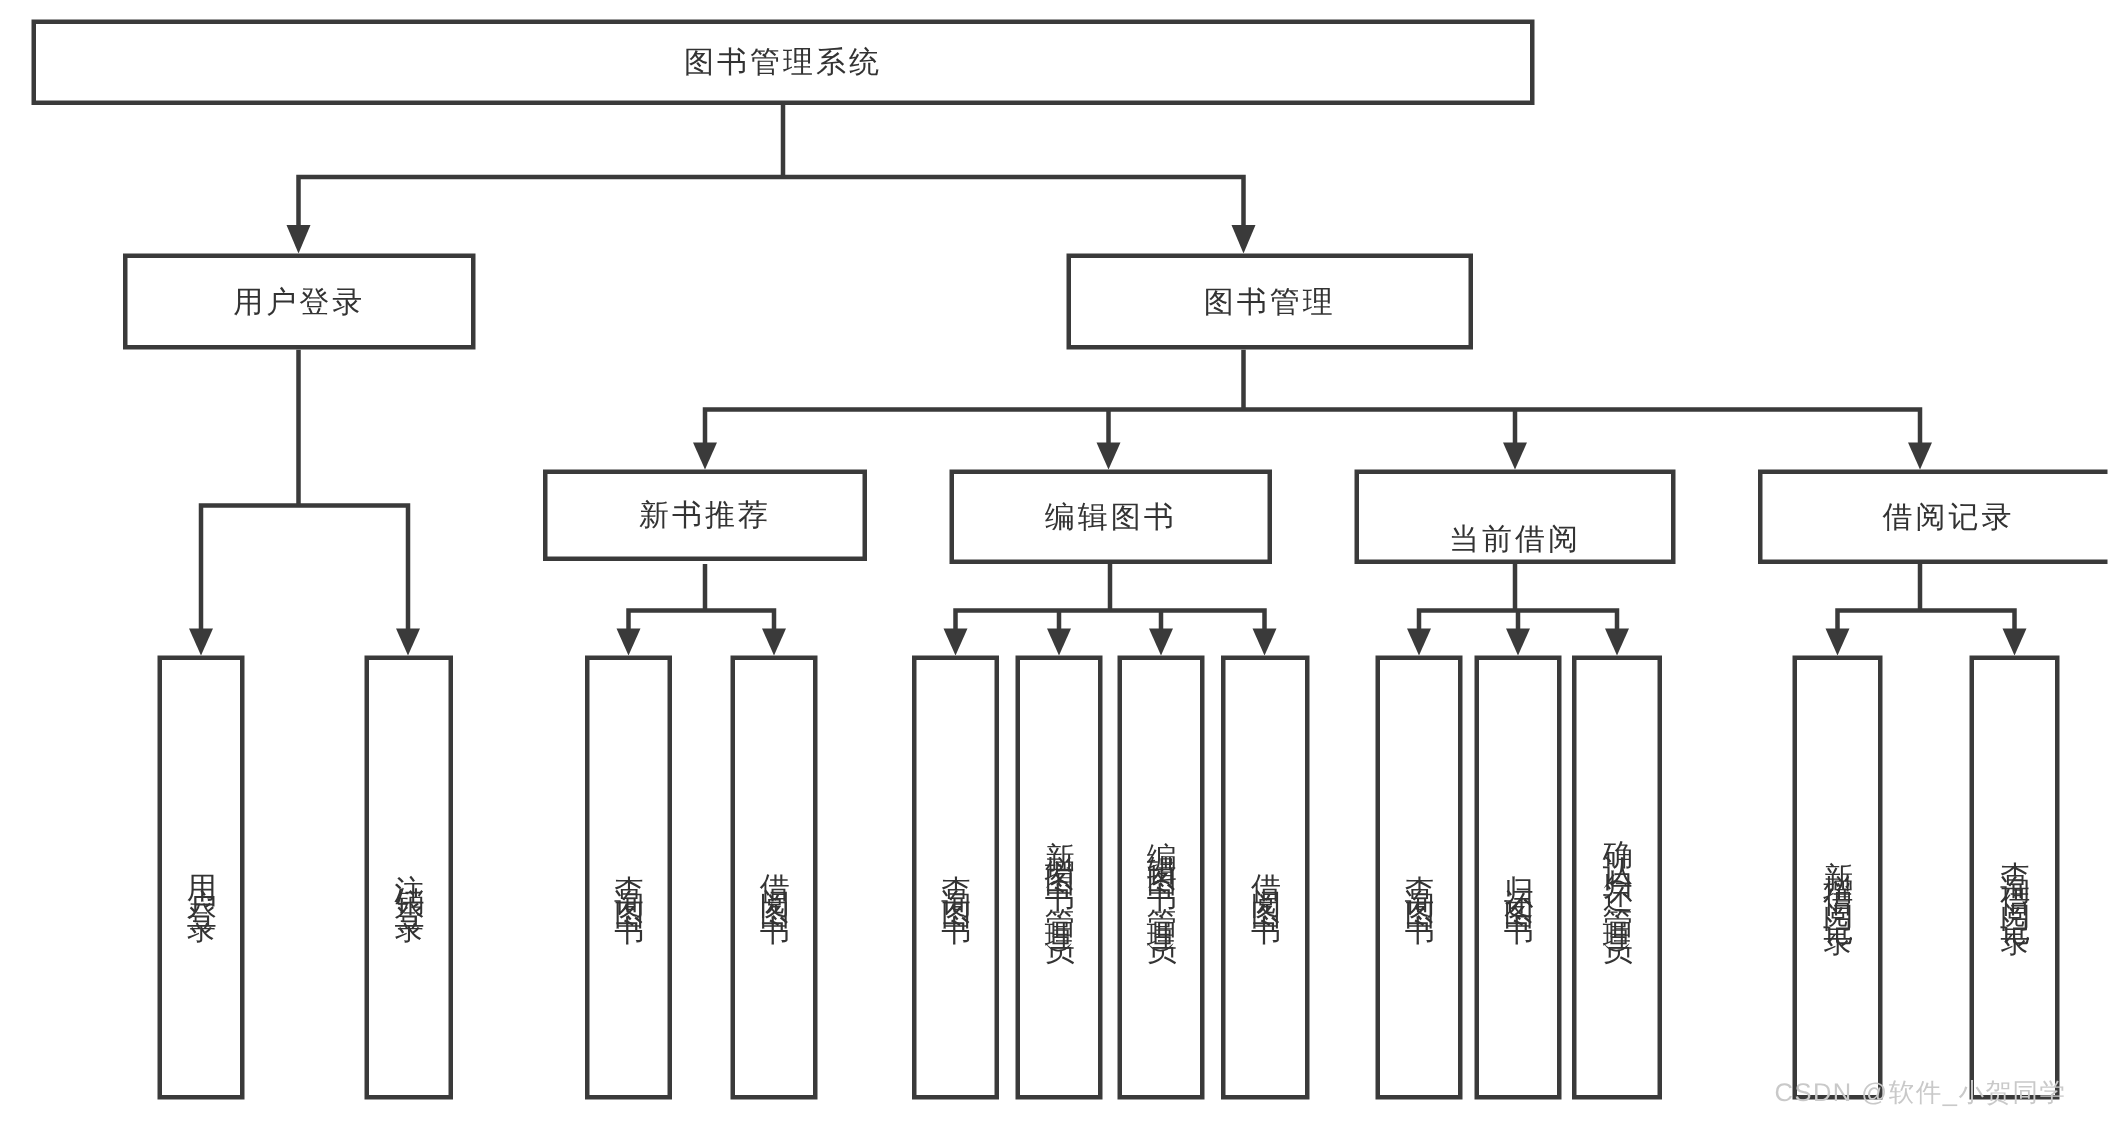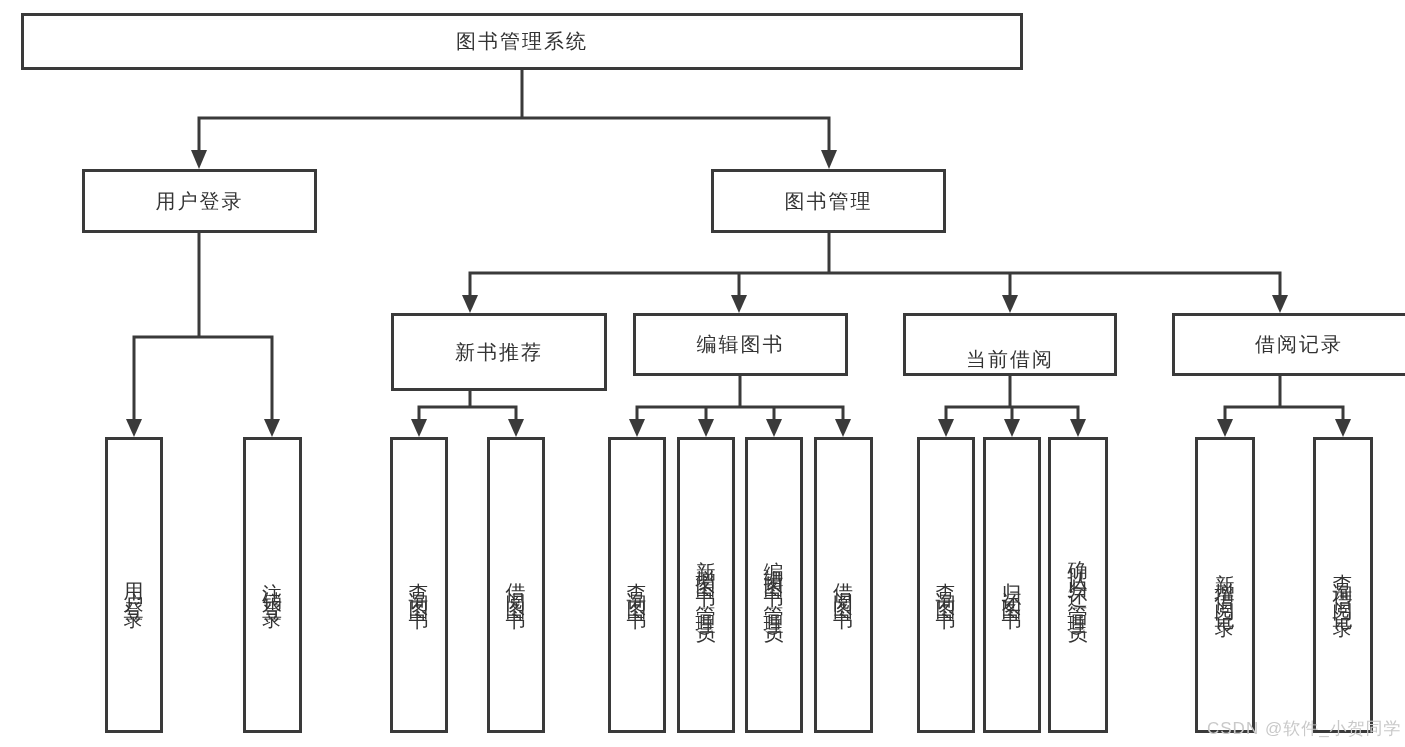--- a/index.html
+++ b/index.html
@@ -55,21 +55,20 @@
   }
   .watermark{
     position:absolute;
     left:1183px;
     top:717px;
     font-size:17px;
     letter-spacing:1px;
     color:#c9c9c9;
     z-index:10;
     white-space:nowrap;
-    margin-left:24px;
   }
 </style>
 </head>
 <body>
 
 <div class="stage">
 
   <svg class="connectors" width="1405" height="747" viewBox="0 0 1405 747">
     <g stroke="#3a3a3a" stroke-width="3" fill="none">
 
@@ -110,25 +109,25 @@
     </g>
   </svg>
 
   <div class="node" style="left:21px;top:13px;width:1002px;height:57px;">
     <span>图书管理系统</span>
   </div>
 
   <div class="node" style="left:82px;top:169px;width:235px;height:64px;">
     <span>用户登录</span>
   </div>
-  <div class="node" style="left:711px;top:169px;width:235px;height:64px;">
+  <div class="node" style="left:711px;top:169px;width:271px;height:64px;">
     <span>图书管理</span>
   </div>
 
-  <div class="node" style="left:362px;top:313px;width:216px;height:78px;margin-left:29px;">
+  <div class="node" style="left:362px;top:313px;width:216px;height:61px;">
     <span>新书推荐</span>
   </div>
   <div class="node" style="left:633px;top:313px;width:215px;height:63px;">
     <span>编辑图书</span>
   </div>
   <div class="node" style="left:903px;top:313px;width:214px;height:63px;align-items:flex-end;">
     <span>当前借阅</span>
   </div>
   <div class="node" style="left:1172px;top:313px;width:254px;height:63px;">
     <span>借阅记录</span>

